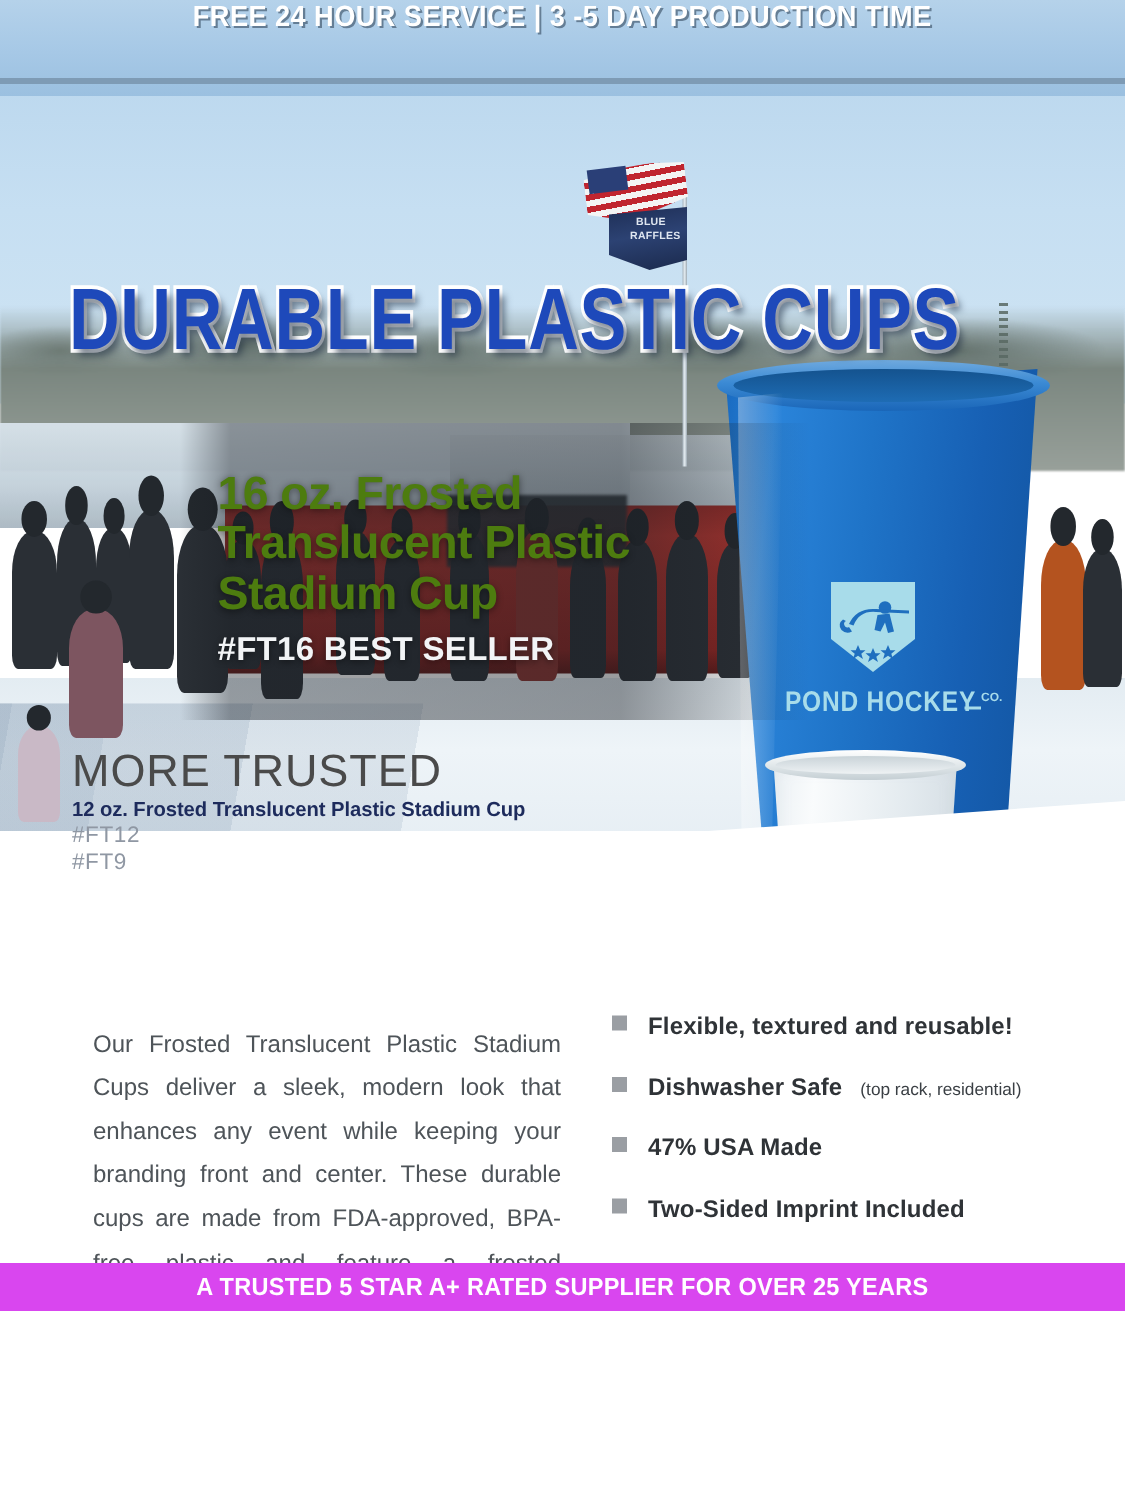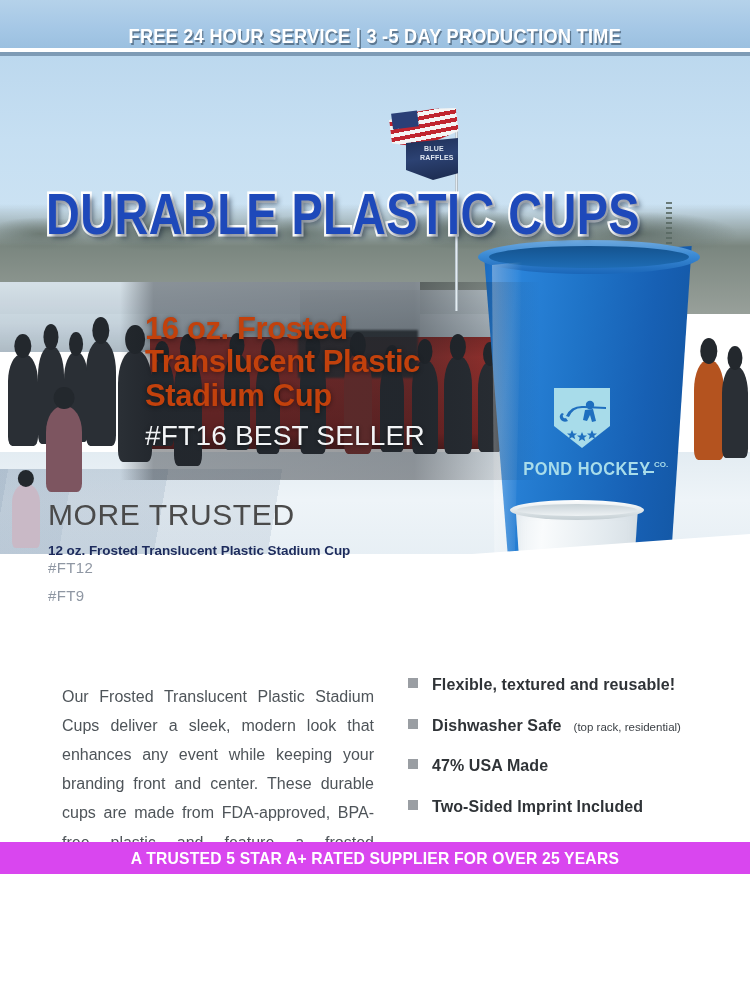--- a/index.html
+++ b/index.html
@@ -16,24 +16,24 @@
     position: relative;
     width: 750px;
     height: 1000px;
     background: #ffffff;
   }
 
   
   #top-banner {
     position: absolute;
     left: 0; top: 0;
-    width: 750px; height: 48px;
+    width: 750px; height: 64px;
     background: linear-gradient(180deg, #b5d2ea 0%, #a6c8e6 55%, #9bc0e0 100%);
     display: flex;
-    align-items: flex-end;
+    align-items: flex-start;
     justify-content: center;
     z-index: 40;
   }
   #top-banner-text {
     font-size: 19.5px;
     font-weight: bold;
     color: #ffffff;
     letter-spacing: 0.3px;
     text-shadow: 1.5px 1.5px 0 rgba(40,60,80,0.55);
     font-stretch: condensed;
@@ -275,32 +275,32 @@
   }
 
   
   #headline {
     position: absolute;
     left: 145px; top: 258px;
     width: 390px;
     z-index: 20;
   }
   #headline h1 {
-    color: #c2410c;
+    color: #4d7c0f;
     font-size: 31px;
     line-height: 1.08;
     font-weight: bold;
     letter-spacing: -0.4px;
     text-shadow: 0 1px 5px rgba(0,0,0,.45);
   }
   #headline-sku {
     margin-top: 8px;
     color: #f2f4f6;
-    font-size: 28px;
-    font-weight: 400;
+    font-size: 22px;
+    font-weight: 700;
     letter-spacing: 0.2px;
     text-shadow: 0 1px 4px rgba(0,0,0,.45);
   }
 
   
   #brand-title {
     position: absolute;
     left: 46px; top: 126px;
     z-index: 22;
     font-size: 52px;
@@ -332,21 +332,21 @@
     left: 48px; top: 498px;
     width: 420px;
     z-index: 25;
   }
   #mo-title {
     font-size: 30px;
     font-weight: 300;
     color: #4a4a4a;
     letter-spacing: 0.6px;
   }
-  .mo-item { margin-top: 11px; }
+  .mo-item { }
   .mo-name {
     font-size: 13.5px;
     font-weight: bold;
     color: #1d2b5c;
     letter-spacing: -0.05px;
   }
   .mo-name sup { font-size: 8px; vertical-align: super; }
   .mo-sku {
     font-size: 15px;
     font-weight: 300;

